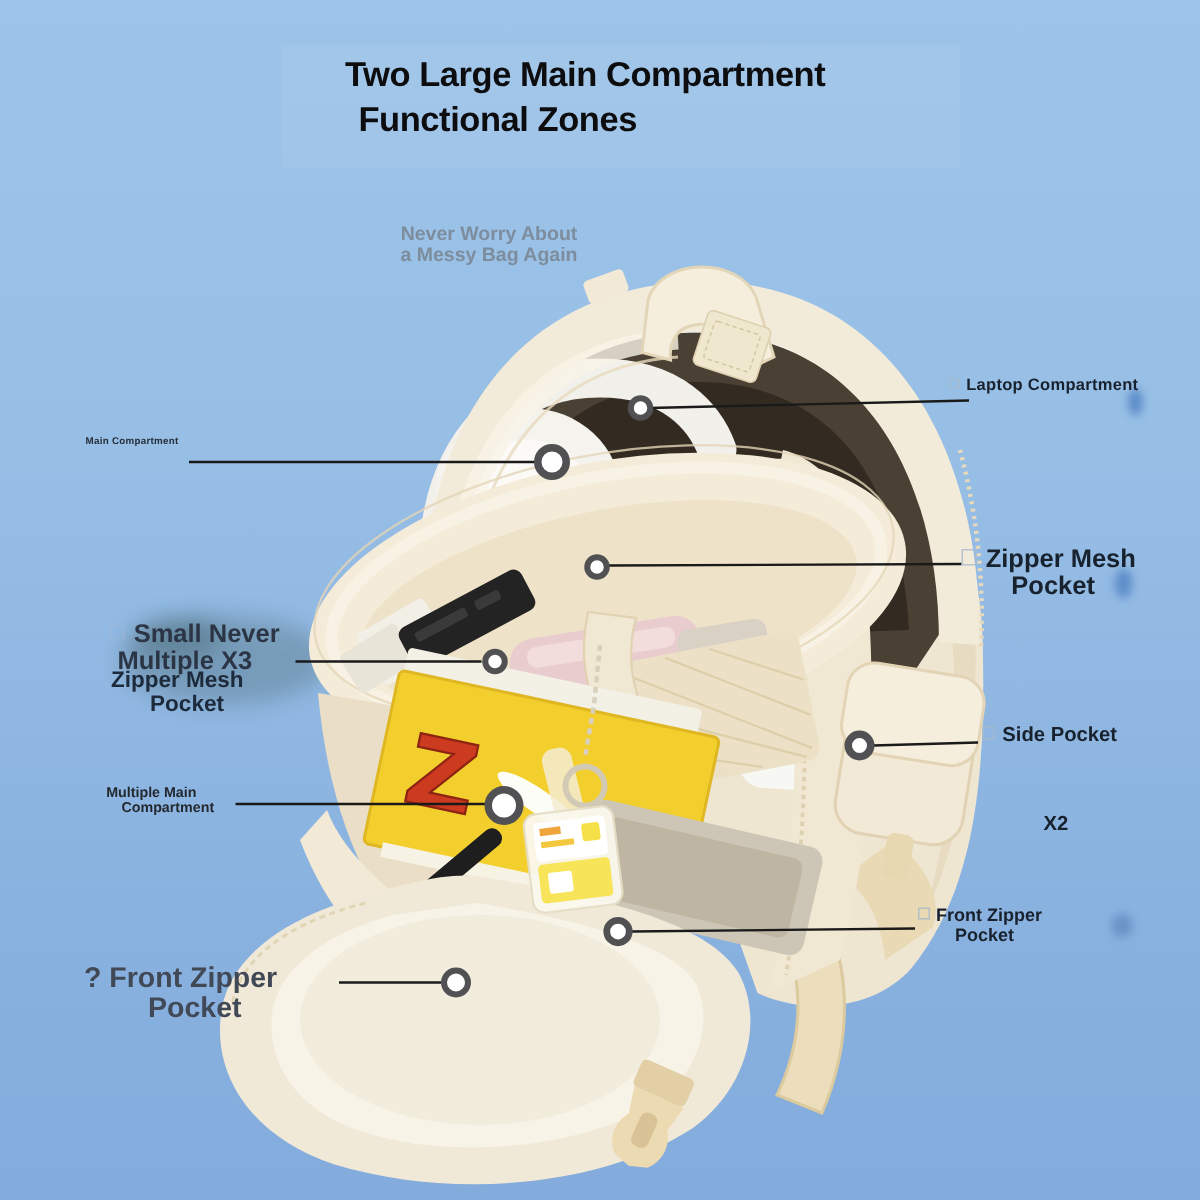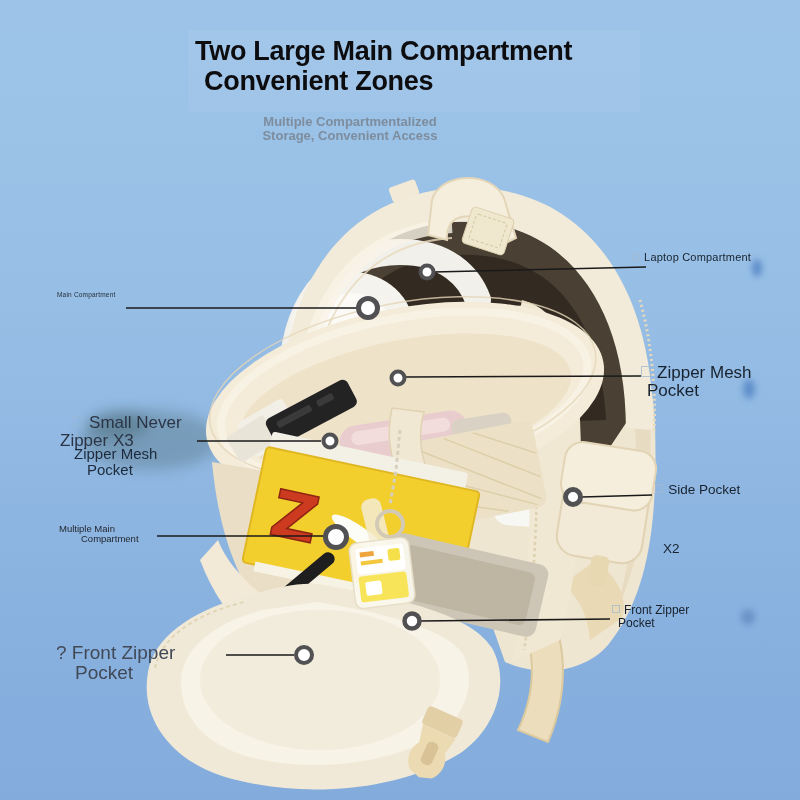--- a/index.html
+++ b/index.html
@@ -1,23 +1,23 @@
 <!DOCTYPE html>
 <html><head>
 <meta charset="utf-8">
 <style>
   html,body{margin:0;padding:0;}
   .stage{
     position:relative;width:800px;height:800px;overflow:hidden;
     background:linear-gradient(180deg,#9dc4e8 0%,#97bee5 38%,#8bb3e0 72%,#83abdc 100%);
     font-family:"Liberation Sans",sans-serif;
   }
-  .title-line{position:absolute;font-weight:bold;color:#0d0d10;font-size:27px;letter-spacing:-0.3px;white-space:nowrap;}
+  .title-line{position:absolute;font-weight:bold;color:#0d0d10;font-size:23px;letter-spacing:-0.3px;white-space:nowrap;margin-left:35px;}
   .subtitle{position:absolute;font-weight:bold;color:#7d8d9e;font-size:13px;line-height:1.08;text-align:center;white-space:nowrap;}
-  .lbl{position:absolute;font-weight:normal;color:#18222e;line-height:1.05;white-space:nowrap;z-index:5;}
+  .lbl{position:absolute;font-weight:bold;color:#18222e;line-height:1.05;white-space:nowrap;z-index:5;text-align:center;}
   .lbl .l2{display:block;}
   .boxglyph{display:inline-block;width:.48em;height:.48em;border:1px solid rgba(165,185,205,.8);margin-right:.35em;vertical-align:.08em;}
   .boxglyph.faint{opacity:.45;}
   svg{position:absolute;left:0;top:0;z-index:1;}
   .title-backdrop{position:absolute;left:188px;top:30px;width:452px;height:82px;background:rgba(255,255,255,.05);z-index:0;}
 </style>
 </head>
 <body>
 
 <div class="stage">
@@ -192,43 +192,43 @@
       <circle cx="398" cy="378" r="6.5" stroke-width="4"></circle>
       <circle cx="330" cy="441" r="6.5" stroke-width="4"></circle>
       <circle cx="336" cy="537" r="10.5" stroke-width="5"></circle>
       <circle cx="573" cy="497" r="7.5" stroke-width="5"></circle>
       <circle cx="412" cy="621" r="7.5" stroke-width="4.5"></circle>
       <circle cx="304" cy="655" r="8" stroke-width="4"></circle>
     </g>
   </svg>
 
   <div class="title-line" style="left:195px;top:36px;">Two Large Main Compartment</div>
-  <div class="title-line" style="left:204px;top:66px;">Convenient Zones</div>
-
-  <div class="subtitle" style="left:247px;top:115px;width:206px;">
-    <span>Multiple Compartmentalized</span><br>
-    <span>Storage, Convenient Access</span>
+  <div class="title-line" style="left:204px;top:66px;">Functional Zones</div>
+
+  <div class="subtitle" style="left:258px;top:149px;width:136px;">
+    <span>Never Worry About</span><br>
+    <span>a Messy Bag Again</span>
   </div>
 
   <div class="lbl" style="left:633px;top:252px;font-size:11px;letter-spacing:.2px;">
     <span class="boxglyph"></span><span>Laptop Compartment</span>
   </div>
 
   <div class="lbl" style="left:57px;top:292px;font-size:6.5px;letter-spacing:.2px;color:#252e38;">
     <span>Main Compartment</span>
   </div>
 
   <div class="lbl" style="left:641px;top:364px;font-size:17px;">
     <span class="l1"><span class="boxglyph"></span><span>Zipper Mesh</span></span>
     <span class="l2" style="margin-left:6px;">Pocket</span>
   </div>
 
   <div class="lbl" style="left:60px;top:414px;font-size:17px;color:#2b3546;">
     <span class="l1" style="margin-left:13px;"><span class="boxglyph faint"></span><span>Small Never</span></span>
-    <span class="l2">Zipper X3</span>
+    <span class="l2">Multiple X3</span>
   </div>
 
   <div class="lbl" style="left:74px;top:446px;font-size:15px;color:#1c2a3c;">
     <span class="l1">Zipper Mesh</span>
     <span class="l2" style="margin-left:13px;">Pocket</span>
   </div>
 
   <div class="lbl" style="left:59px;top:524px;font-size:9.5px;color:#23282f;">
     <span class="l1">Multiple Main</span>
     <span class="l2" style="margin-left:22px;">Compartment</span>

